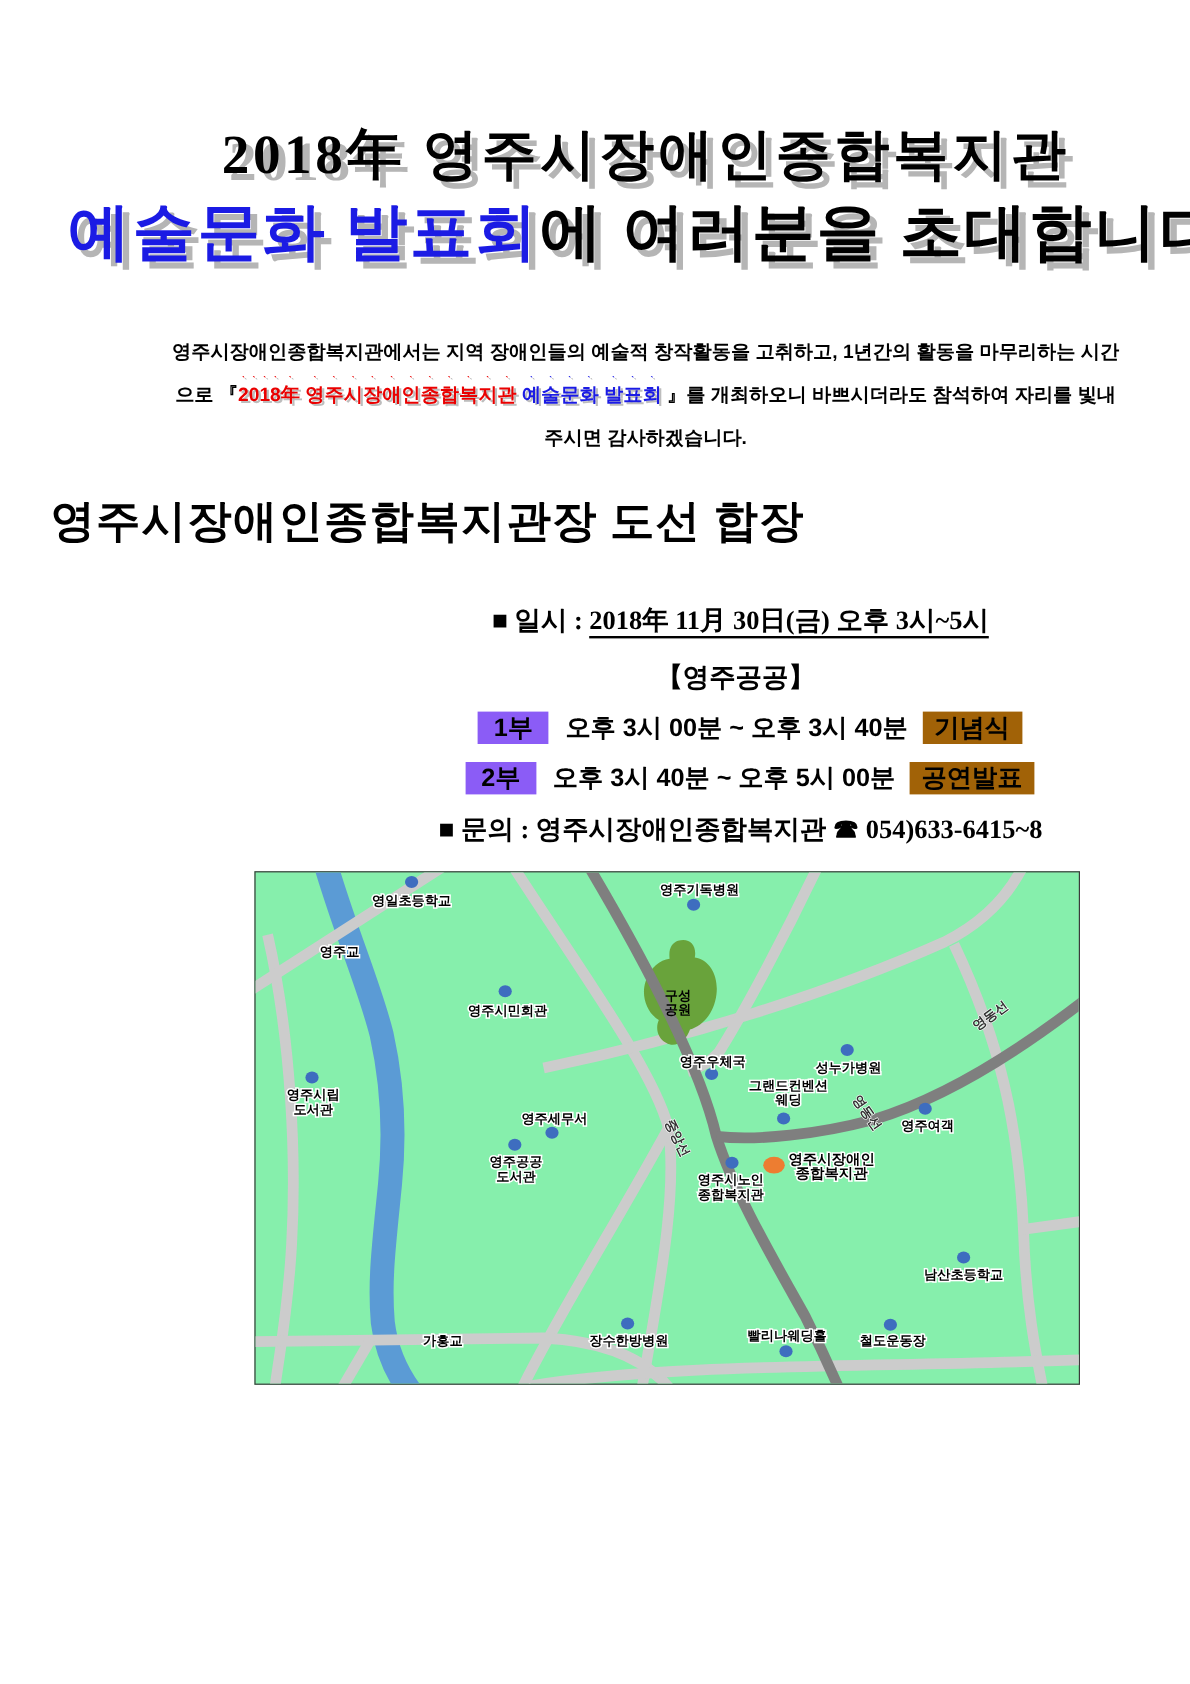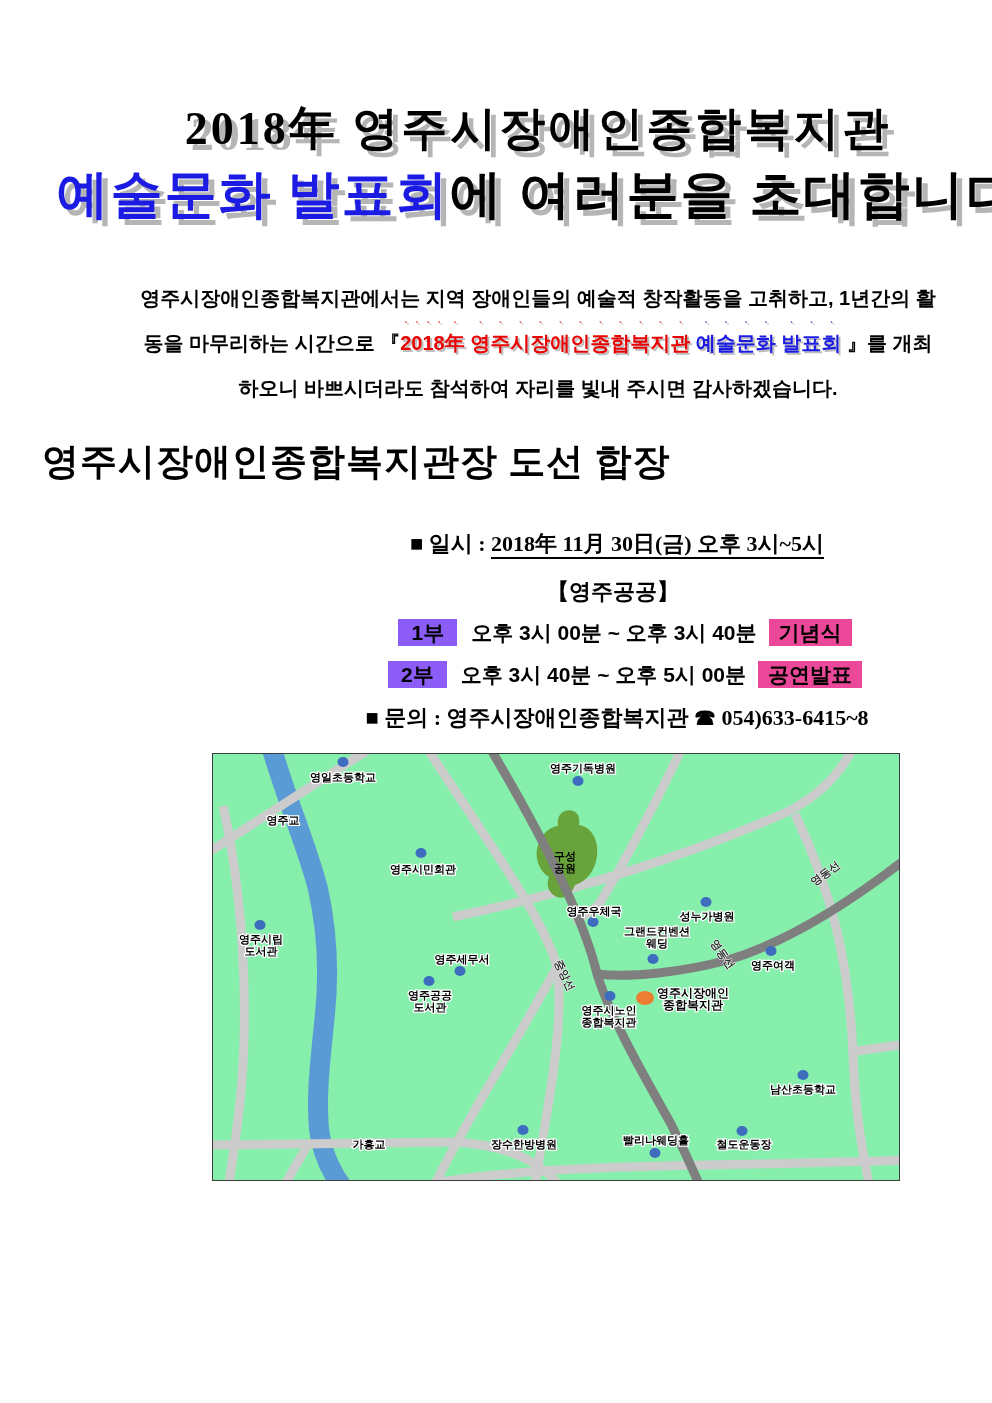--- a/index.html
+++ b/index.html
@@ -4,36 +4,36 @@
 <style>
   html,body{margin:0;padding:0;background:#ffffff;}
   .page{position:relative;width:992px;height:1403px;margin:12px auto;background:#fff;overflow:hidden;
         font-family:"Liberation Sans",sans-serif;color:#000;padding-left:42px;}
   
   .title-block{margin-top:86px;text-align:center;font-family:"Liberation Serif",serif;font-weight:700;}
   .title-l1{font-size:46px;letter-spacing:3px;text-shadow:6px 6px 0 #b5b5b5;line-height:1.35;}
   .title-l2{font-size:52px;letter-spacing:2px;text-shadow:6px 6px 0 #b5b5b5;line-height:1.35;}
   .blue{color:#1b1be4;}
   
-  .intro{width:800px;margin:46px auto 0;text-align:center;font-size:20px;font-weight:700;line-height:2.25;}
+  .intro{width:800px;margin:46px auto 0;text-align:center;font-size:16px;font-weight:700;line-height:2.25;}
   .em-mark{-webkit-text-emphasis-style:"\02CB";-webkit-text-emphasis-position:over;
            text-emphasis-style:"\02CB";text-emphasis-position:over right;text-shadow:2px 2px 0 #bdbdbd;}
   .em-red{color:#ea0000;}
   .em-blue{color:#1b1be4;}
   
   .signature{margin-top:26px;text-align:left;font-family:"Liberation Serif",serif;
              font-size:37px;font-weight:700;letter-spacing:1px;}
   
   .details{margin:42px 0 0 150px;font-family:"Liberation Serif",serif;font-size:22px;font-weight:700;text-align:center;}
   .d-row{margin:0 0 18px 8px;}
   .date-value{border-bottom:2px solid #000;padding-bottom:1px;}
   .sched-header{margin:0 0 12px 0;}
   .sched-row{margin:0 0 14px 24px;font-family:"Liberation Sans",sans-serif;font-size:21px;font-weight:700;}
   .badge-part{background:#8b5cf6;padding:2px 13px;margin-right:14px;}
-  .badge-event{background:#ec4899;padding:2px 10px;margin-left:12px;}
+  .badge-event{background:#a16207;padding:2px 10px;margin-left:12px;}
   
   .map-wrap{margin:20px 0 0 170px;width:686px;height:426px;border:1px solid #3c3c3c;background:#86efac;}
   .maplabel{font:700 11px "Liberation Sans",sans-serif;fill:#000;paint-order:stroke;stroke:#fff;stroke-width:2.5px;}
   .rail-label{fill:#333;stroke-width:1px;}
   .dest-label{font:800 12px "Liberation Sans",sans-serif;}
   .park-label{stroke-width:0;}
 </style>
 </head>
 <body>
 

